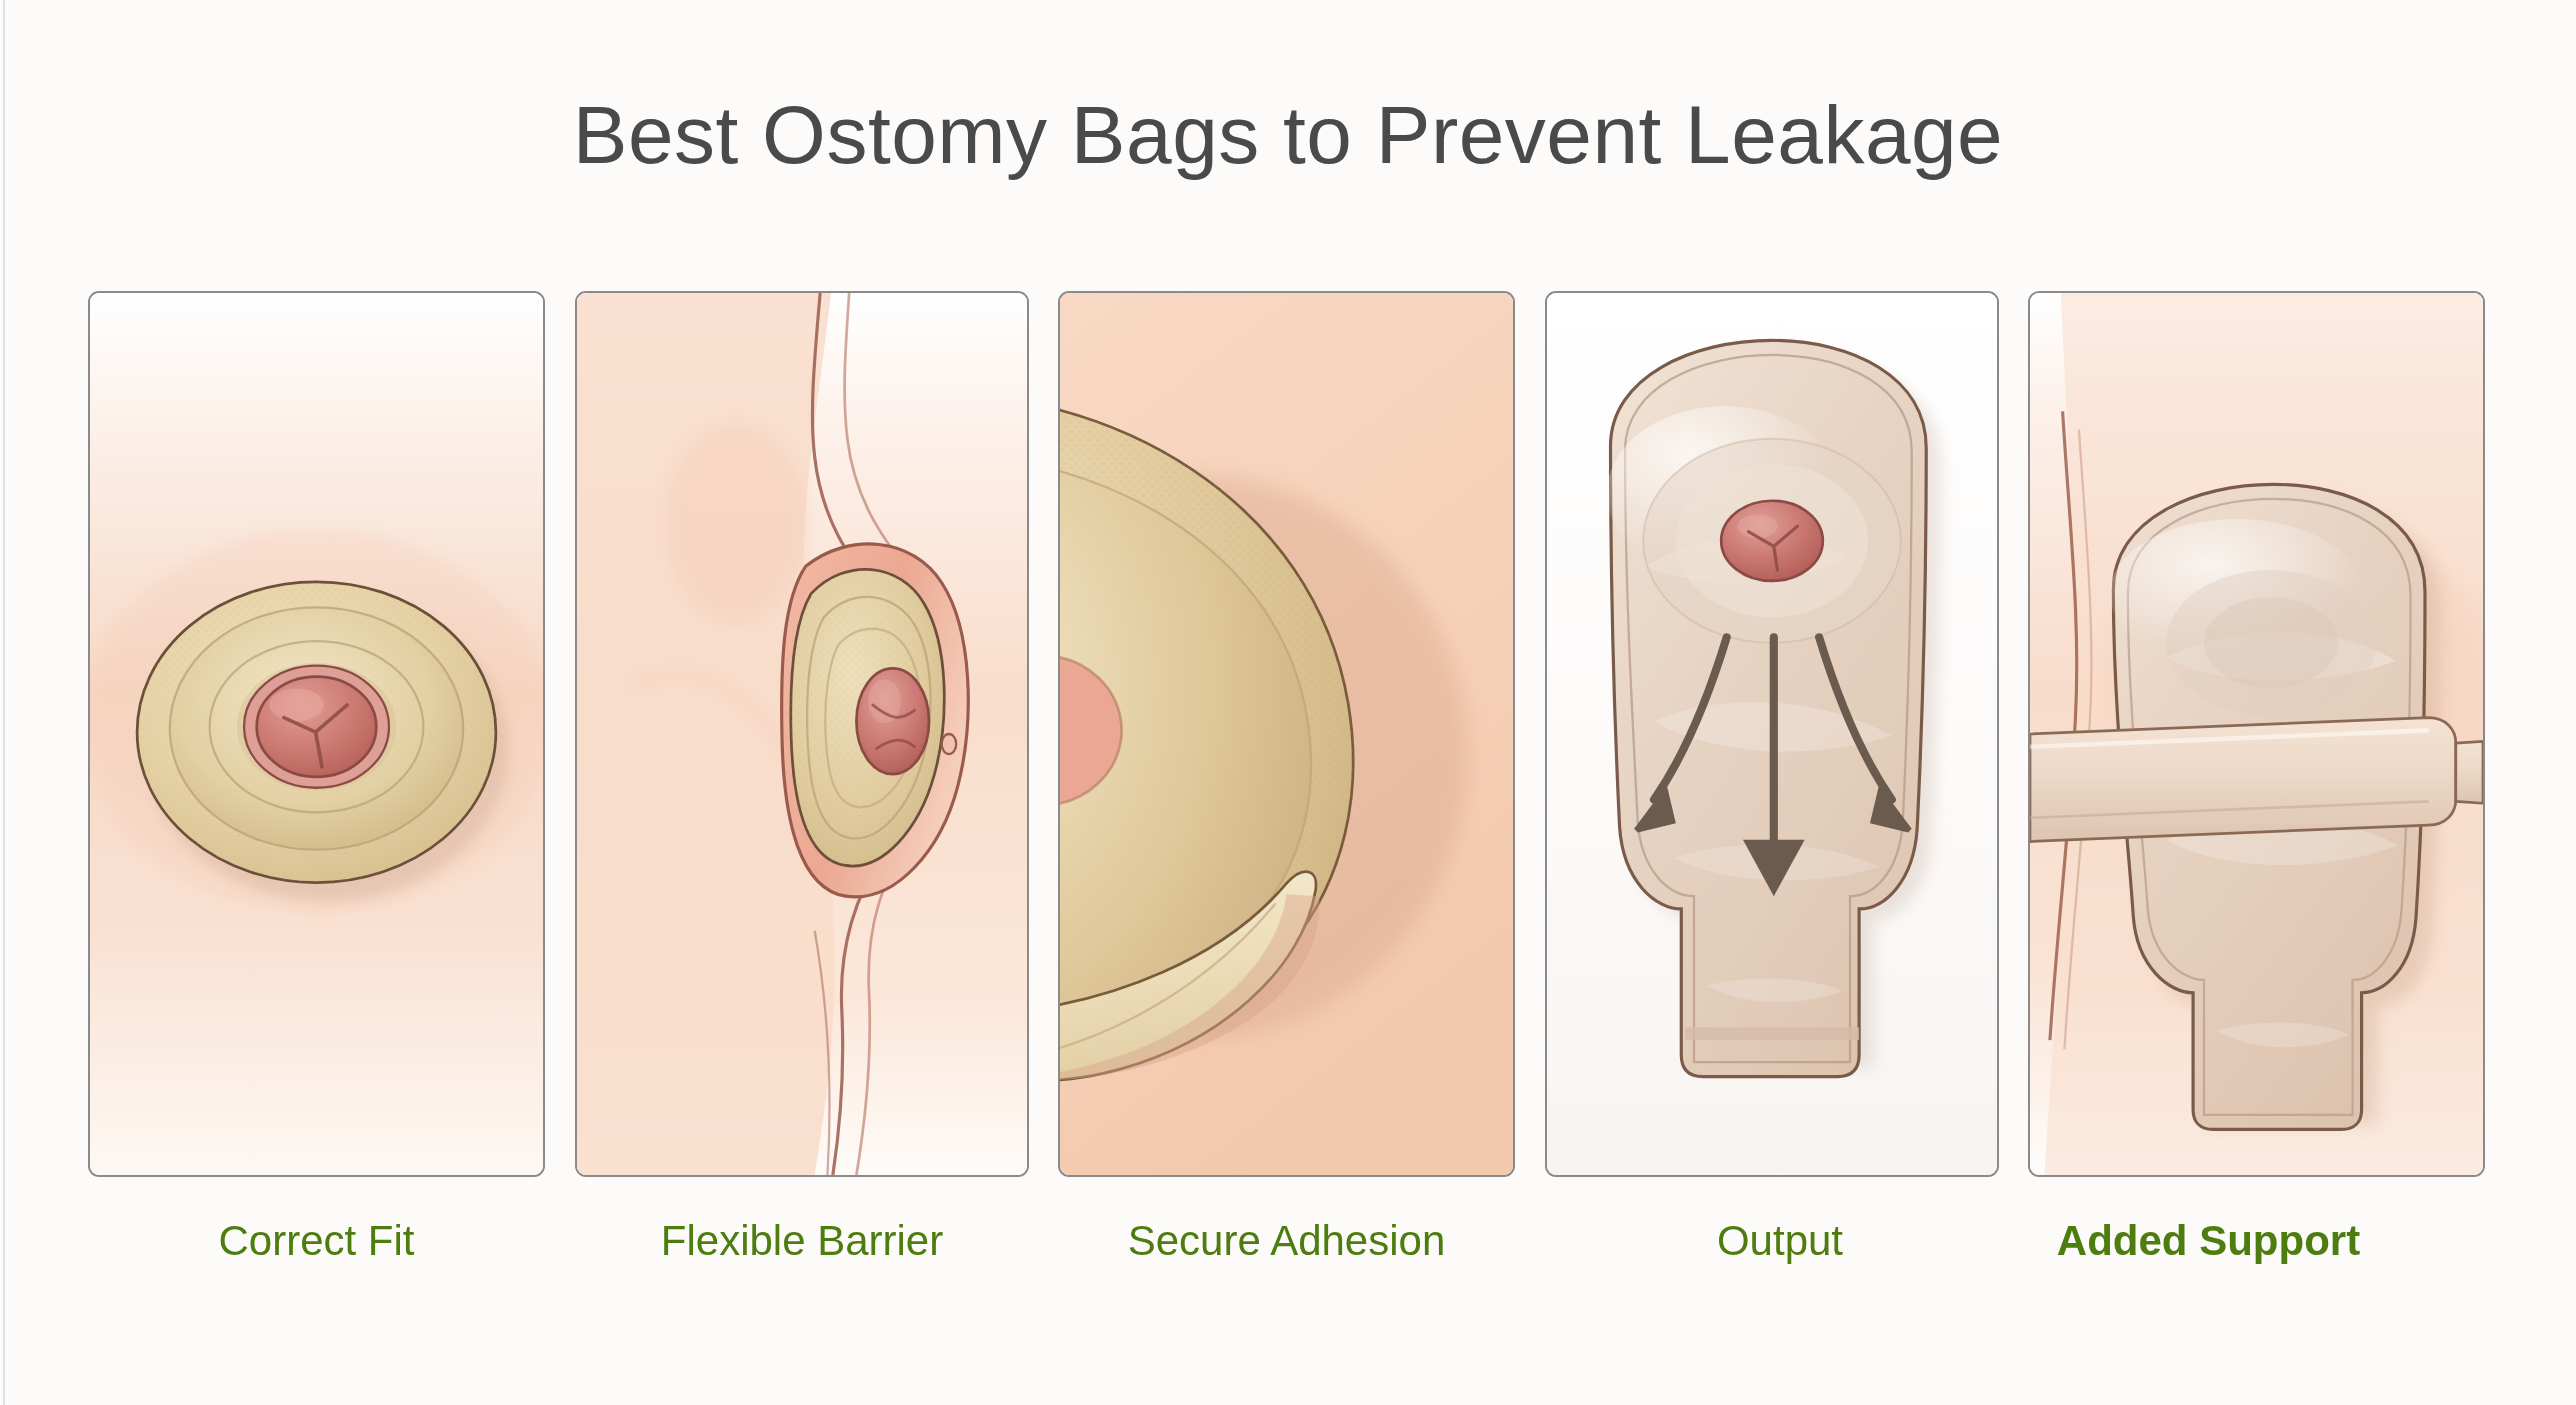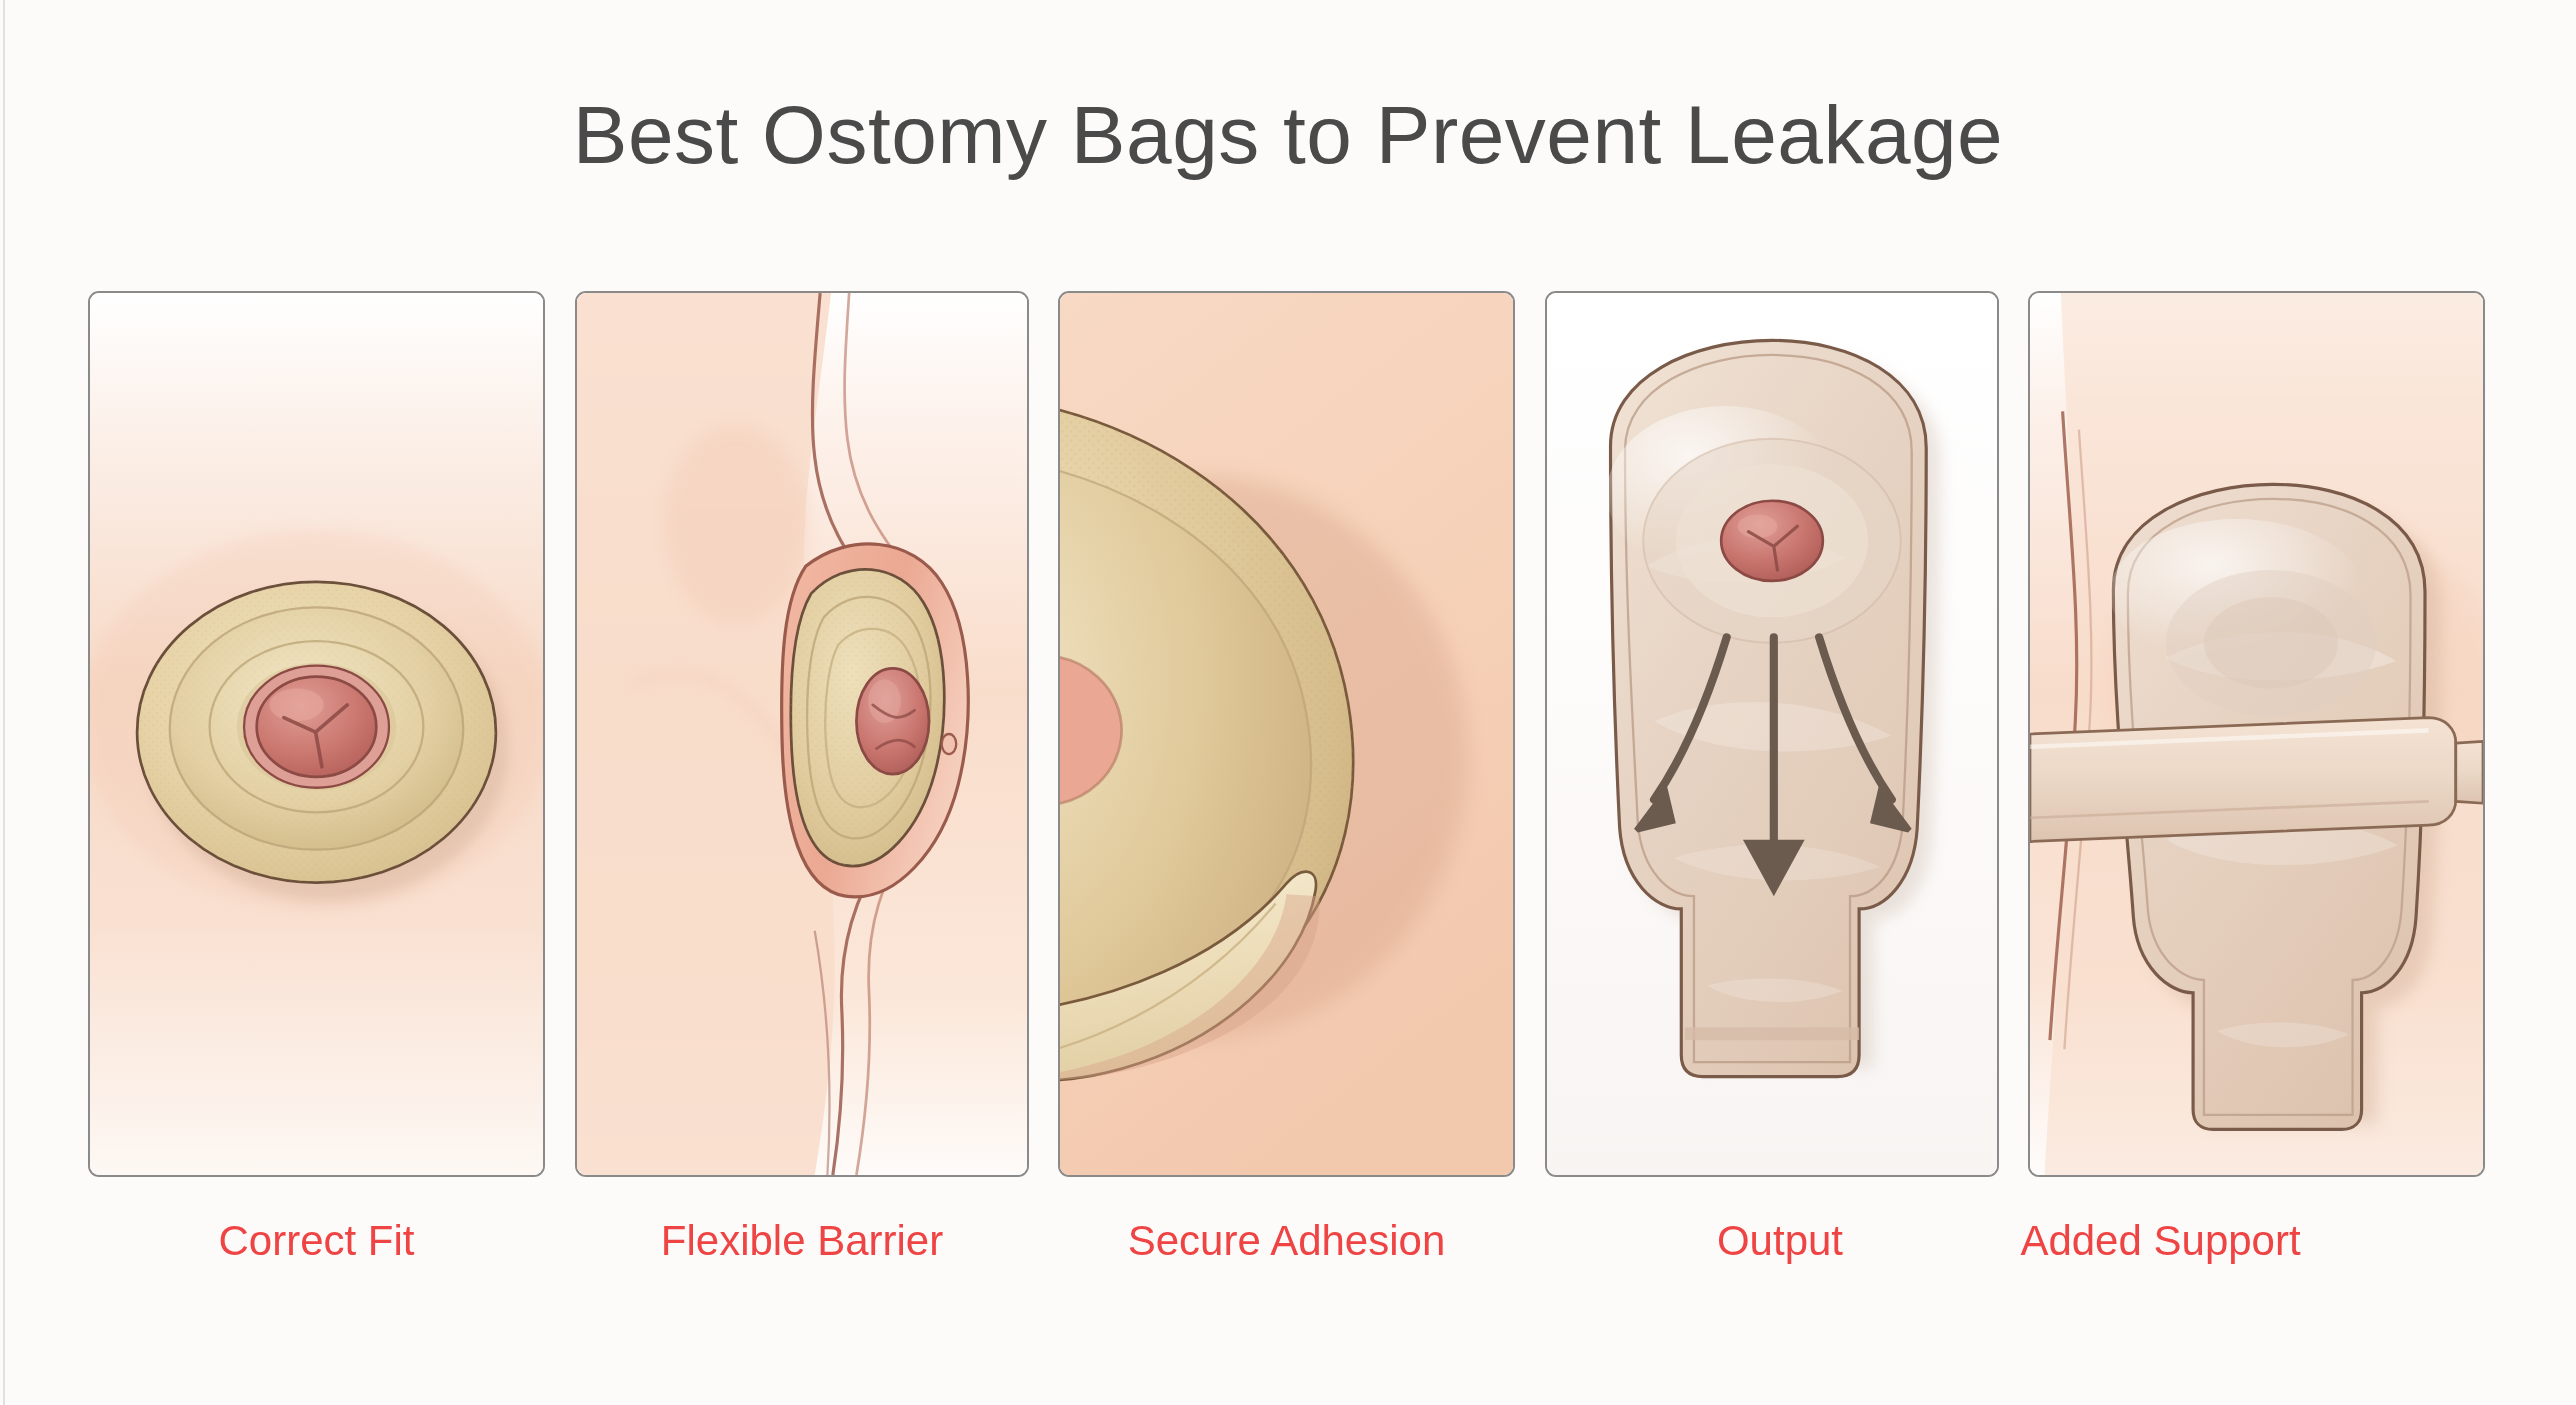--- a/index.html
+++ b/index.html
@@ -45,21 +45,21 @@
     box-sizing: border-box;
   }
   .panel svg { display: block; width: 100%; height: 100%; }
 
   .caption {
     position: absolute;
     top: 1218px;
     text-align: center;
     font-size: 42px;
     line-height: 1.08;
-    color: #ef4444;
+    color: #4d7c0f;
     font-weight: 400;
   }
 </style>
 </head>
 <body>
 
 <div id="page">
 
   <div id="left-seam"></div>
 
@@ -373,16 +373,16 @@
   <div class="caption" style="left:88px; width:457px;">Correct Fit</div>
 
   <div class="caption" style="left:1058px; width:457px;">Secure Adhesion</div>
 
   <div class="caption" style="left:575px; width:454px;">Flexible Barrier</div>
 
   <div class="caption" style="left:1553px; width:454px;">
     <div>Output</div>
   </div>
 
-  <div class="caption" style="left:1932px; width:457px;">Added Support</div>
+  <div class="caption" style="left:1980px; width:457px;font-weight:bold;">Added Support</div>
 
 </div>
 
 
 </body></html>

